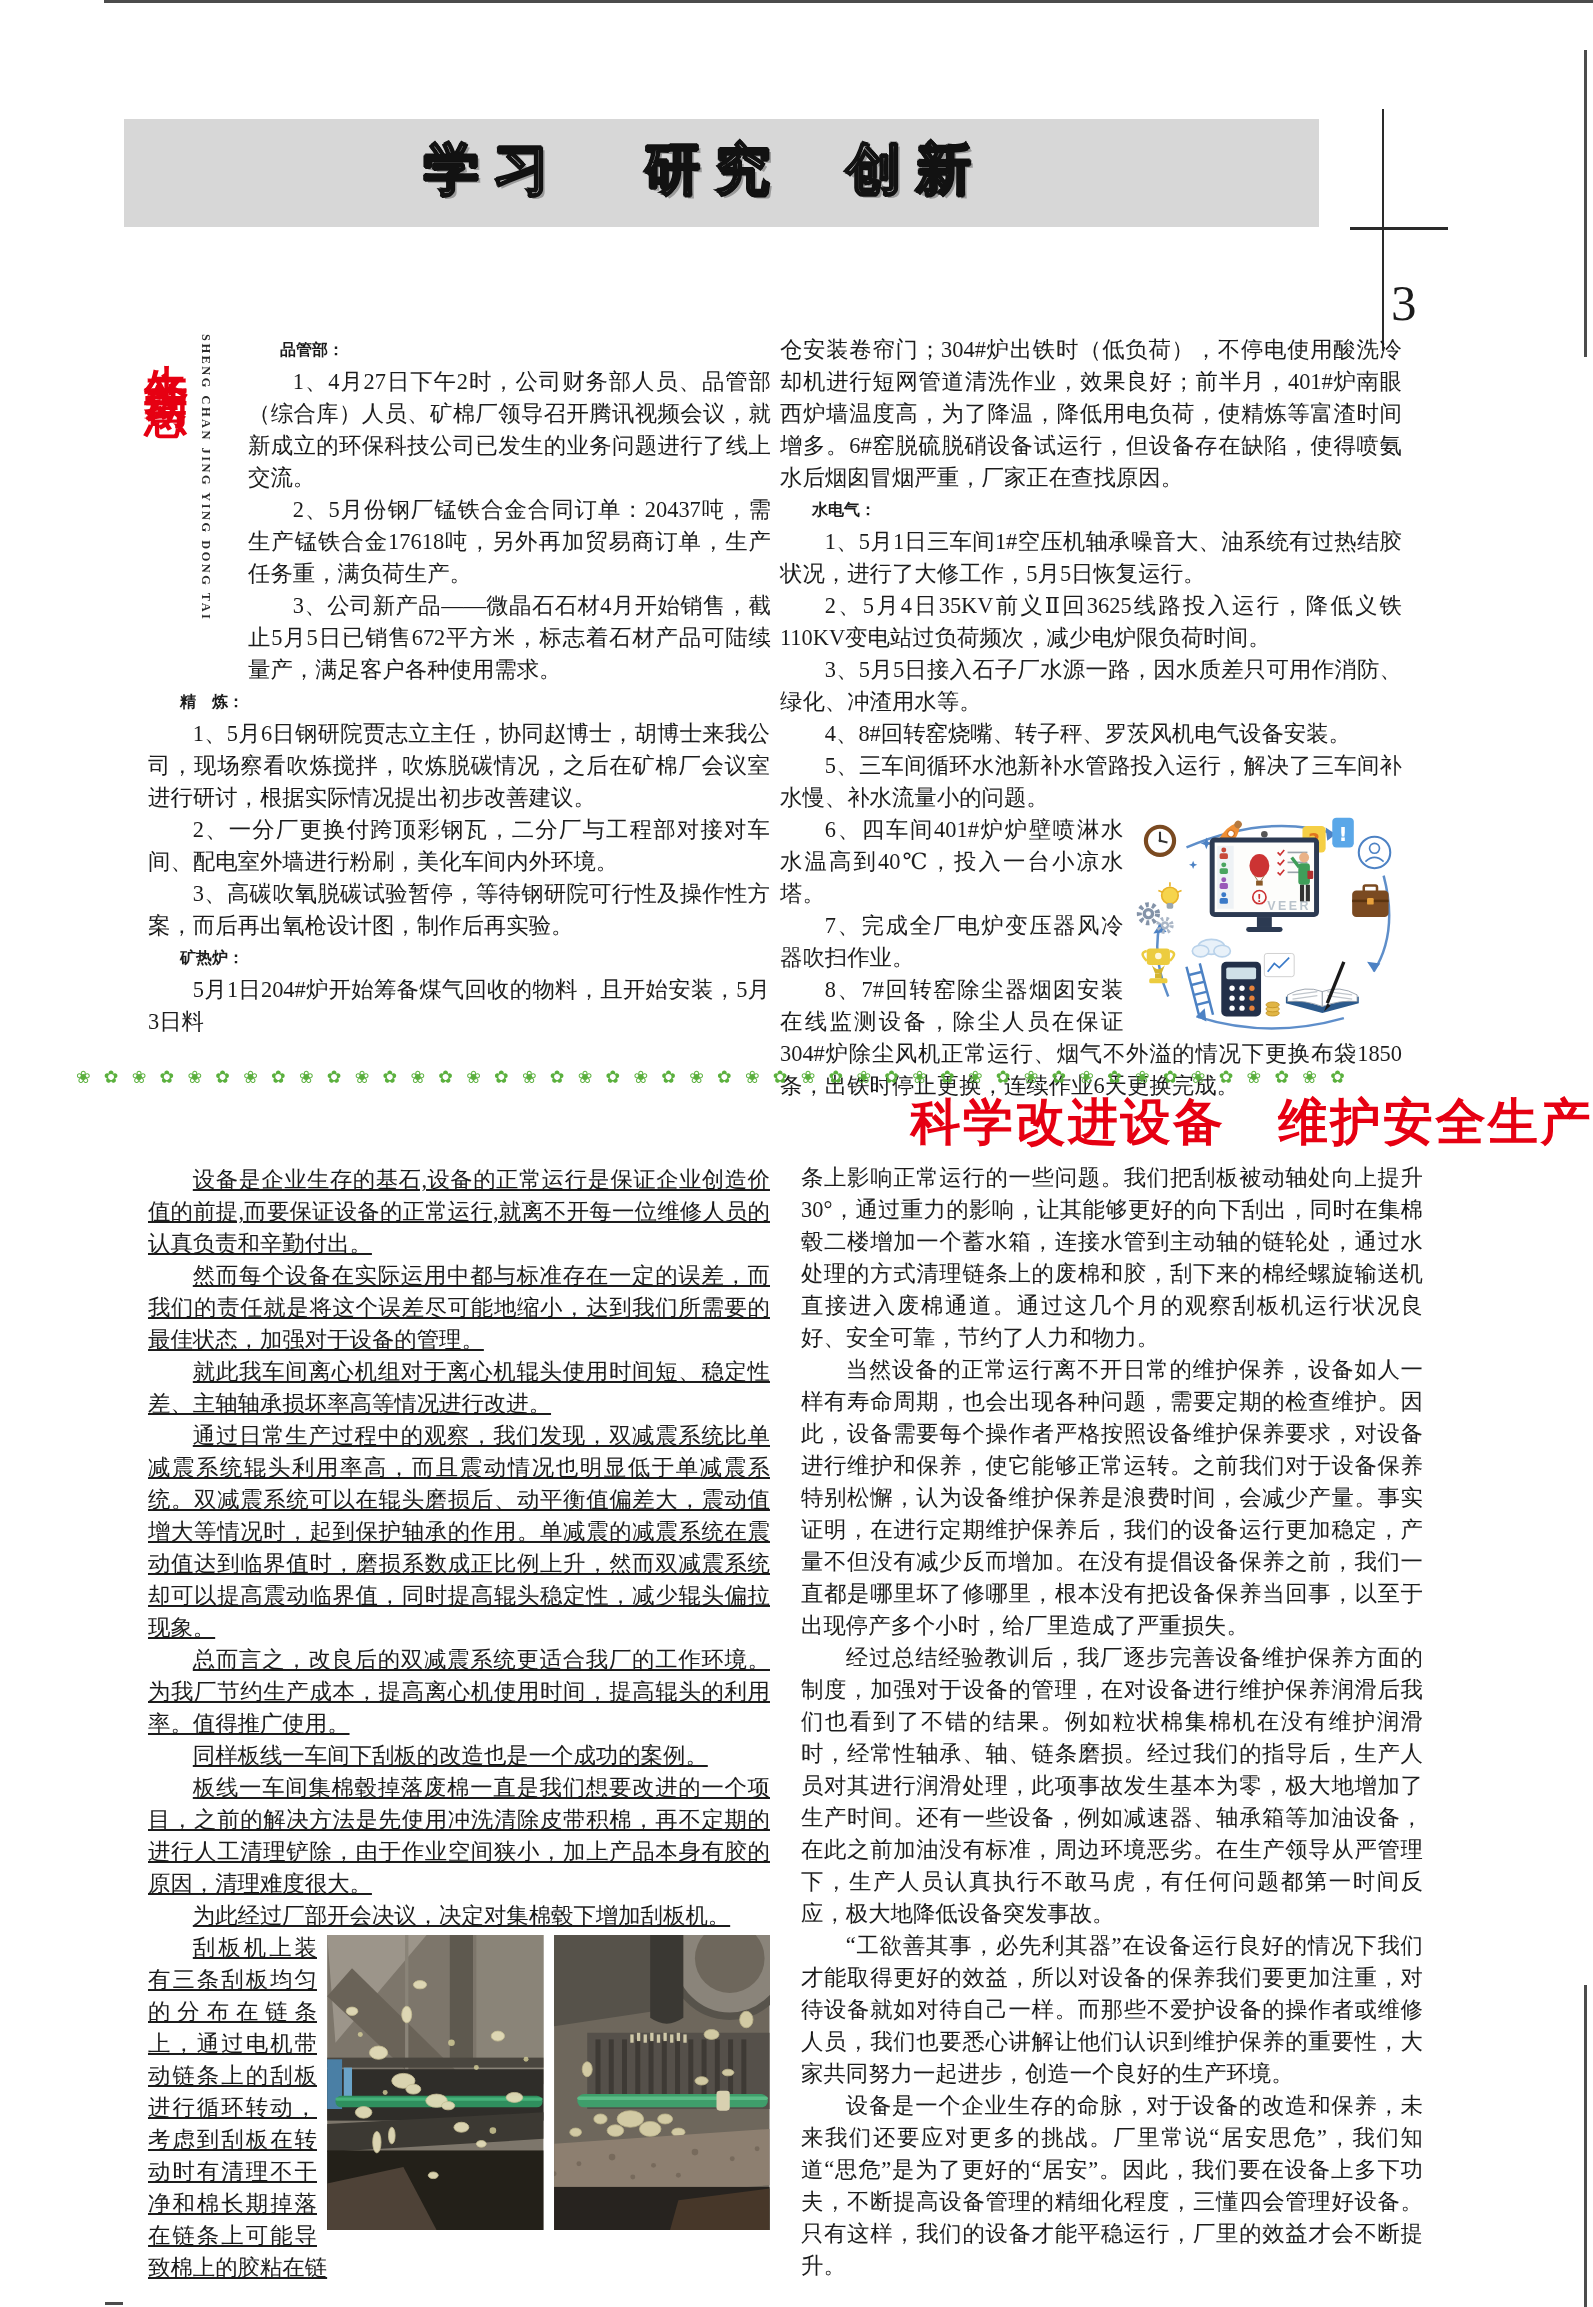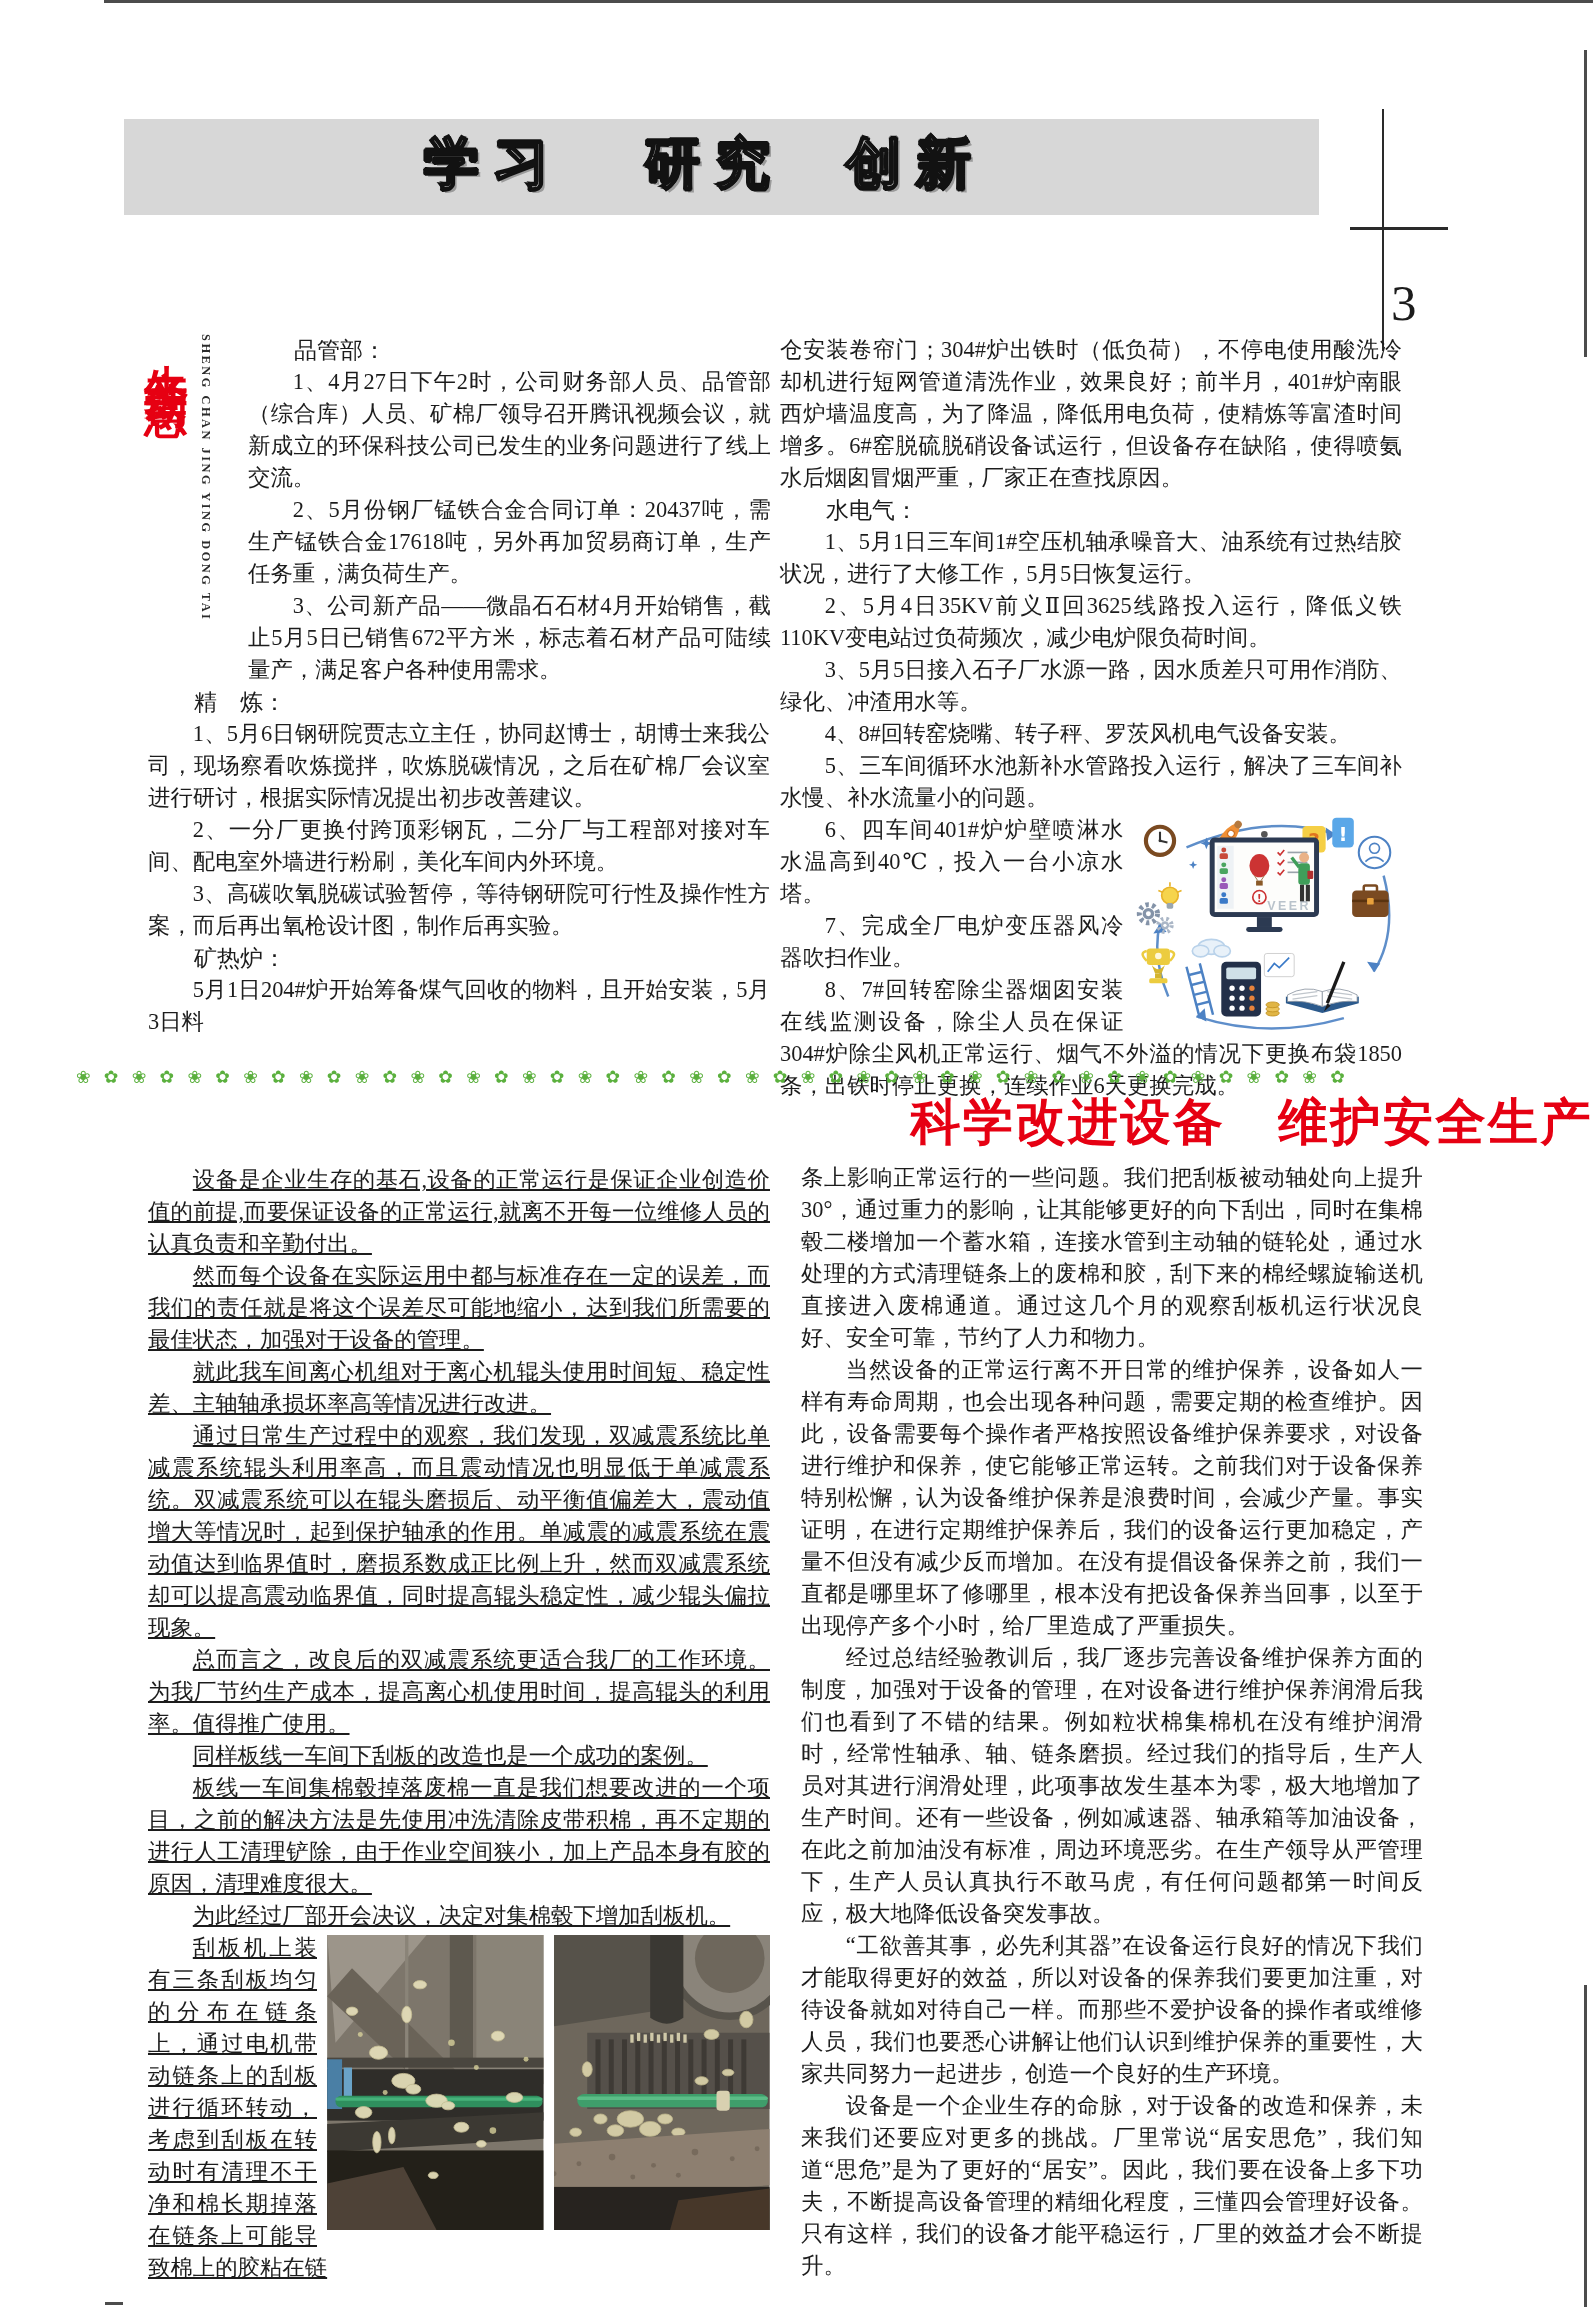--- a/index.html
+++ b/index.html
@@ -1,41 +1,41 @@
 <!DOCTYPE html>
 <html style="font-size:13.3px"><head>
 <meta charset="utf-8">
 <style>
   html,body{margin:0;padding:0;background:#e9e9e9;}
   .page{position:relative;width:1593px;height:2307px;background:#ffffff;overflow:hidden;
         font-family:"Liberation Serif","DejaVu Serif",serif;color:#1c1c1c;}
   .mark{position:absolute;background:#4c4c4c;}
   
-  .header-bar{position:absolute;left:124px;top:119px;width:1195px;height:96px;background:#d7d7d7;}
+  .header-bar{position:absolute;left:124px;top:119px;width:1195px;height:108px;background:#d7d7d7;}
   .hw{position:absolute;top:50%;transform:translateY(-54%);
       font-family:"Liberation Sans","DejaVu Sans",sans-serif;font-weight:700;font-size:55px;
       color:#ffffff;letter-spacing:15px;
       -webkit-text-stroke:2.1px #121212;
       text-shadow:-1.7px 0 #111,1.7px 0 #111,0 -1.7px #111,0 1.7px #111,3.3px 3.3px 0 #9a9a9a;}
   .w1{left:300px}.w2{left:521px}.w3{left:722px}
   .pagenum{position:absolute;left:1391px;top:274px;font-size:51px;font-family:"Liberation Serif",serif;}
   .cross-v{position:absolute;left:1382px;top:109px;width:1.7px;height:242px;background:#2a2a2a;}
   .cross-h{position:absolute;left:1350px;top:227px;width:98px;height:2.5px;background:#2a2a2a;}
   
   .masthead{position:absolute;left:138px;top:330px;height:315px;writing-mode:vertical-rl;
             font-family:"Liberation Sans","DejaVu Sans",sans-serif;font-weight:900;
             font-size:43px;letter-spacing:5.8px;color:#e60012;}
   .masthead-py{position:absolute;left:198px;top:334px;height:299px;writing-mode:vertical-rl;
                text-orientation:sideways;font-size:12.4px;letter-spacing:2.5px;color:#2b2b2b;
                font-family:"Liberation Serif",serif;font-weight:600;}
   
   .col{position:absolute;width:622px;font-size:22.4px;line-height:32px;text-align:justify;}
   .col p{margin:0;text-indent:2em;}
   .col p.noindent{text-indent:0;}
-  .hd{font-family:"Liberation Sans","DejaVu Sans",sans-serif;font-weight:normal;font-size:23px;}
+  .hd{font-family:"Liberation Sans","DejaVu Sans",sans-serif;font-weight:bold;font-size:16px;}
   .news-left{left:148px;top:334px;}
   .news-right{left:780px;top:334px;}
   .subblock{margin-left:100px;width:523px;}
   .art-left{left:148px;top:1164px;text-decoration:underline;}
   .art-right{left:801px;top:1162px;}
   .author{text-align:right;padding-right:3.3px;margin-top:21.6px !important;text-indent:0 !important;
           letter-spacing:5px;}
   
   .divider{position:absolute;left:76px;top:1066px;width:1461px;height:25px;overflow:hidden;
            color:#5bb03e;font-size:17.4px;letter-spacing:13.3px;line-height:23px;white-space:nowrap;

